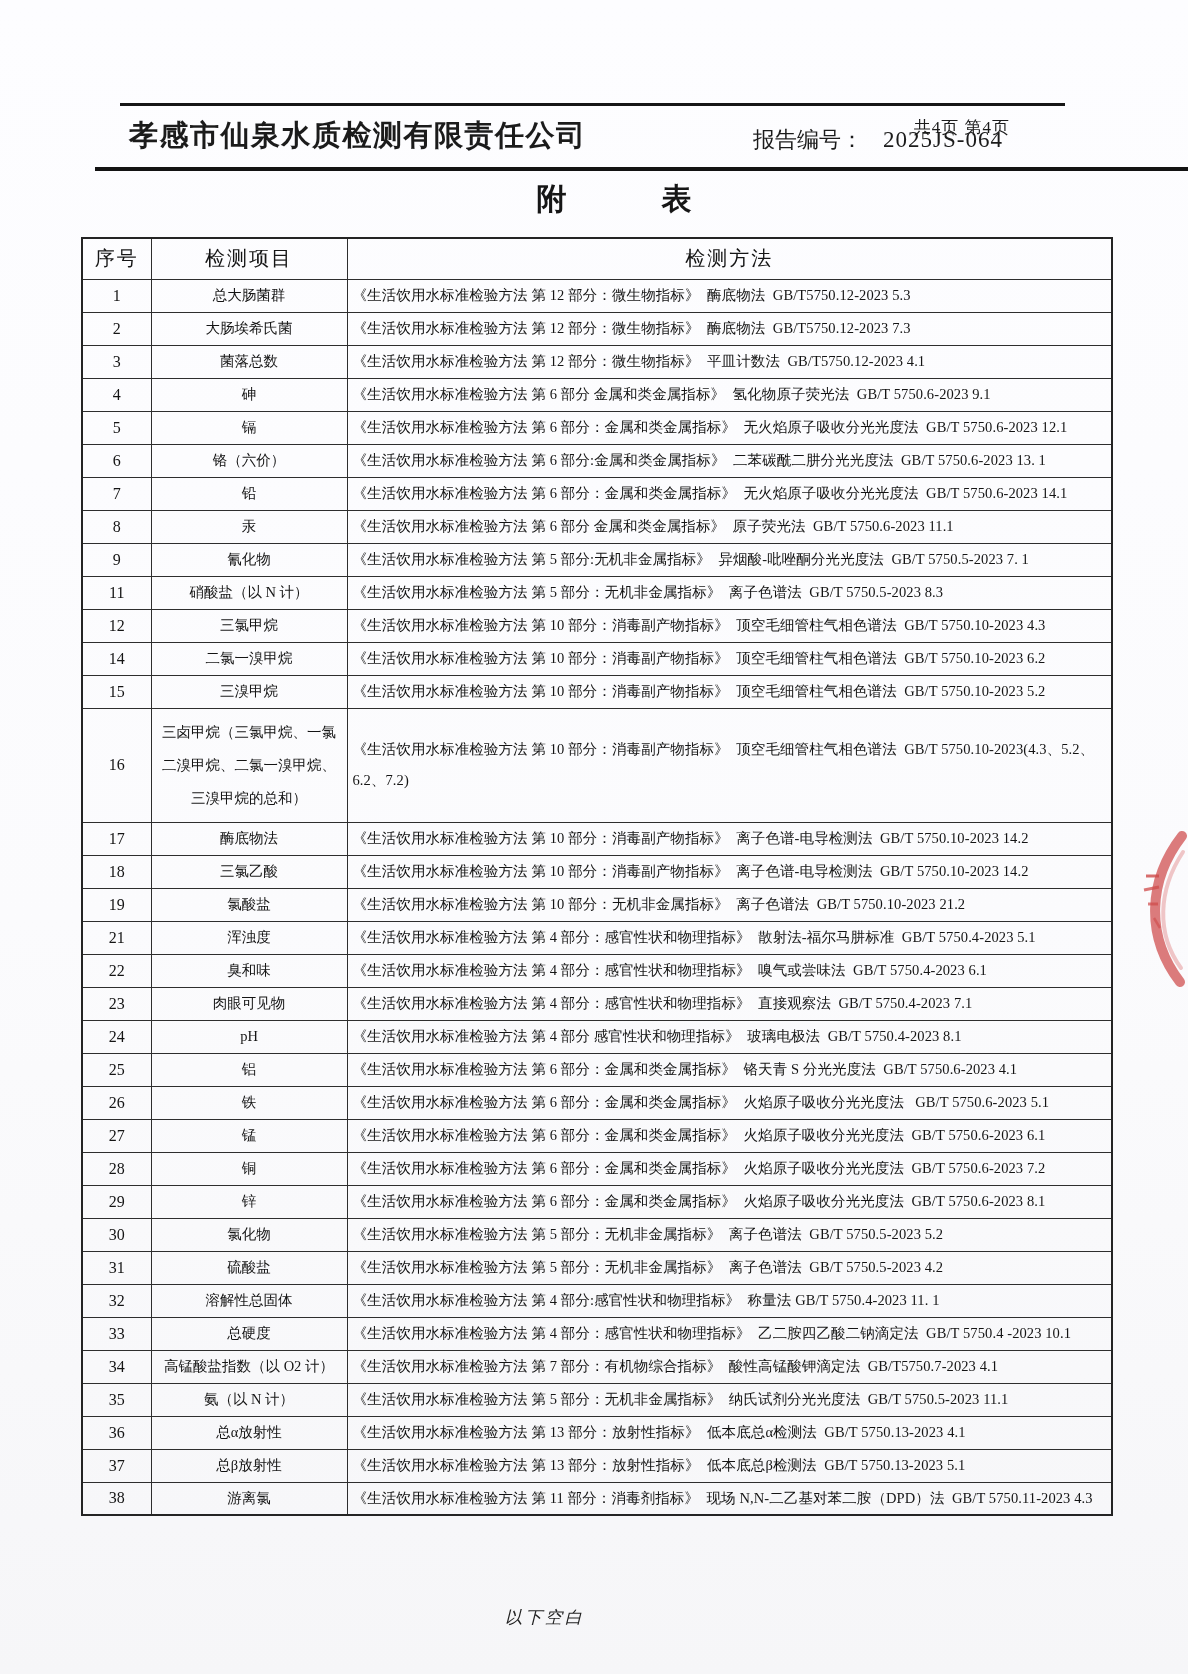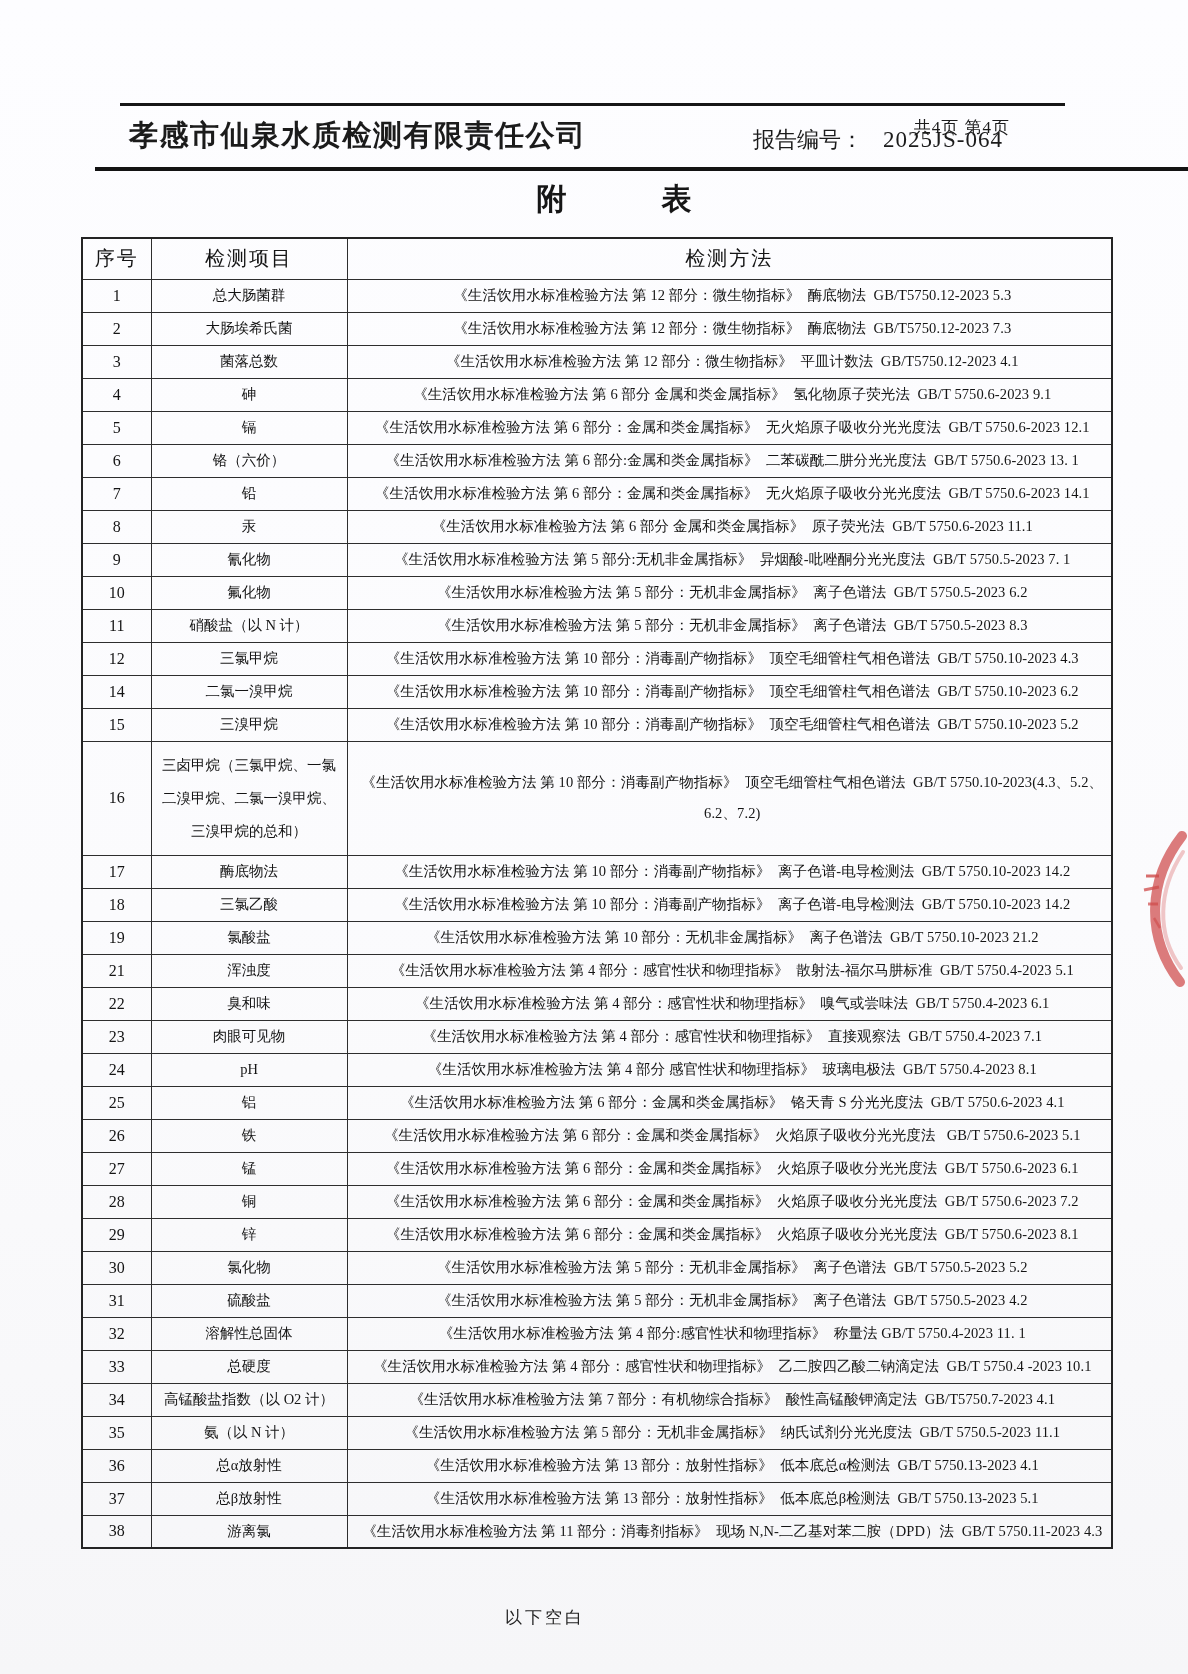--- a/index.html
+++ b/index.html
@@ -54,29 +54,29 @@
     overflow:hidden;
   }
   .method-table thead th {
     height:41px; font-size:20px; font-weight:500;
     letter-spacing:2px; text-align:center; color:#151515;
   }
   .method-table td { height:33px; font-size:14.5px; color:#141414; }
   td.c-no   { text-align:center; font-size:16px; }
   td.c-item { text-align:center; white-space:pre; }
   td.c-method {
-    text-align:center; padding-left:11px; padding-right:5px;
+    text-align:left; padding-left:5px; padding-right:5px;
     white-space:pre; letter-spacing:0.1px;
   }
   tbody tr.row-tall td { height:auto; padding-top:7px; padding-bottom:7px; }
   tbody tr.row-tall .c-item   { white-space:normal; line-height:33px; padding-left:9px; padding-right:9px; }
   tbody tr.row-tall .c-method { white-space:pre-wrap; line-height:31px; }
   .footer-note {
     position:absolute; top:1606px; left:0; width:1090px;
-    text-align:center; font-size:17px; letter-spacing:3px; color:#222;
+    text-align:center; font-size:17px; letter-spacing:3px; color:#222;font-style:italic;
   }
   .stamp {
     position:absolute; top:818px; right:0; width:52px; height:190px;
     pointer-events:none;
   }
 </style>
 </head>
 <body>
 
 <div class="page">
@@ -160,25 +160,20 @@
       <td class="c-item">汞</td>
       <td class="c-method">《生活饮用水标准检验方法 第 6 部分 金属和类金属指标》  原子荧光法  GB/T 5750.6-2023 11.1</td>
     </tr>
 
     <tr>
       <td class="c-no">9</td>
       <td class="c-item">氰化物</td>
       <td class="c-method">《生活饮用水标准检验方法 第 5 部分:无机非金属指标》  异烟酸-吡唑酮分光光度法  GB/T 5750.5-2023 7. 1</td>
     </tr>
 
-    <tr>
-      <td class="c-no">10</td>
-      <td class="c-item">氟化物</td>
-      <td class="c-method">《生活饮用水标准检验方法 第 5 部分：无机非金属指标》  离子色谱法  GB/T 5750.5-2023 6.2</td>
-    </tr>
 
     <tr>
       <td class="c-no">11</td>
       <td class="c-item">硝酸盐（以 N 计）</td>
       <td class="c-method">《生活饮用水标准检验方法 第 5 部分：无机非金属指标》  离子色谱法  GB/T 5750.5-2023 8.3</td>
     </tr>
 
     <tr>
       <td class="c-no">12</td>
       <td class="c-item">三氯甲烷</td>

